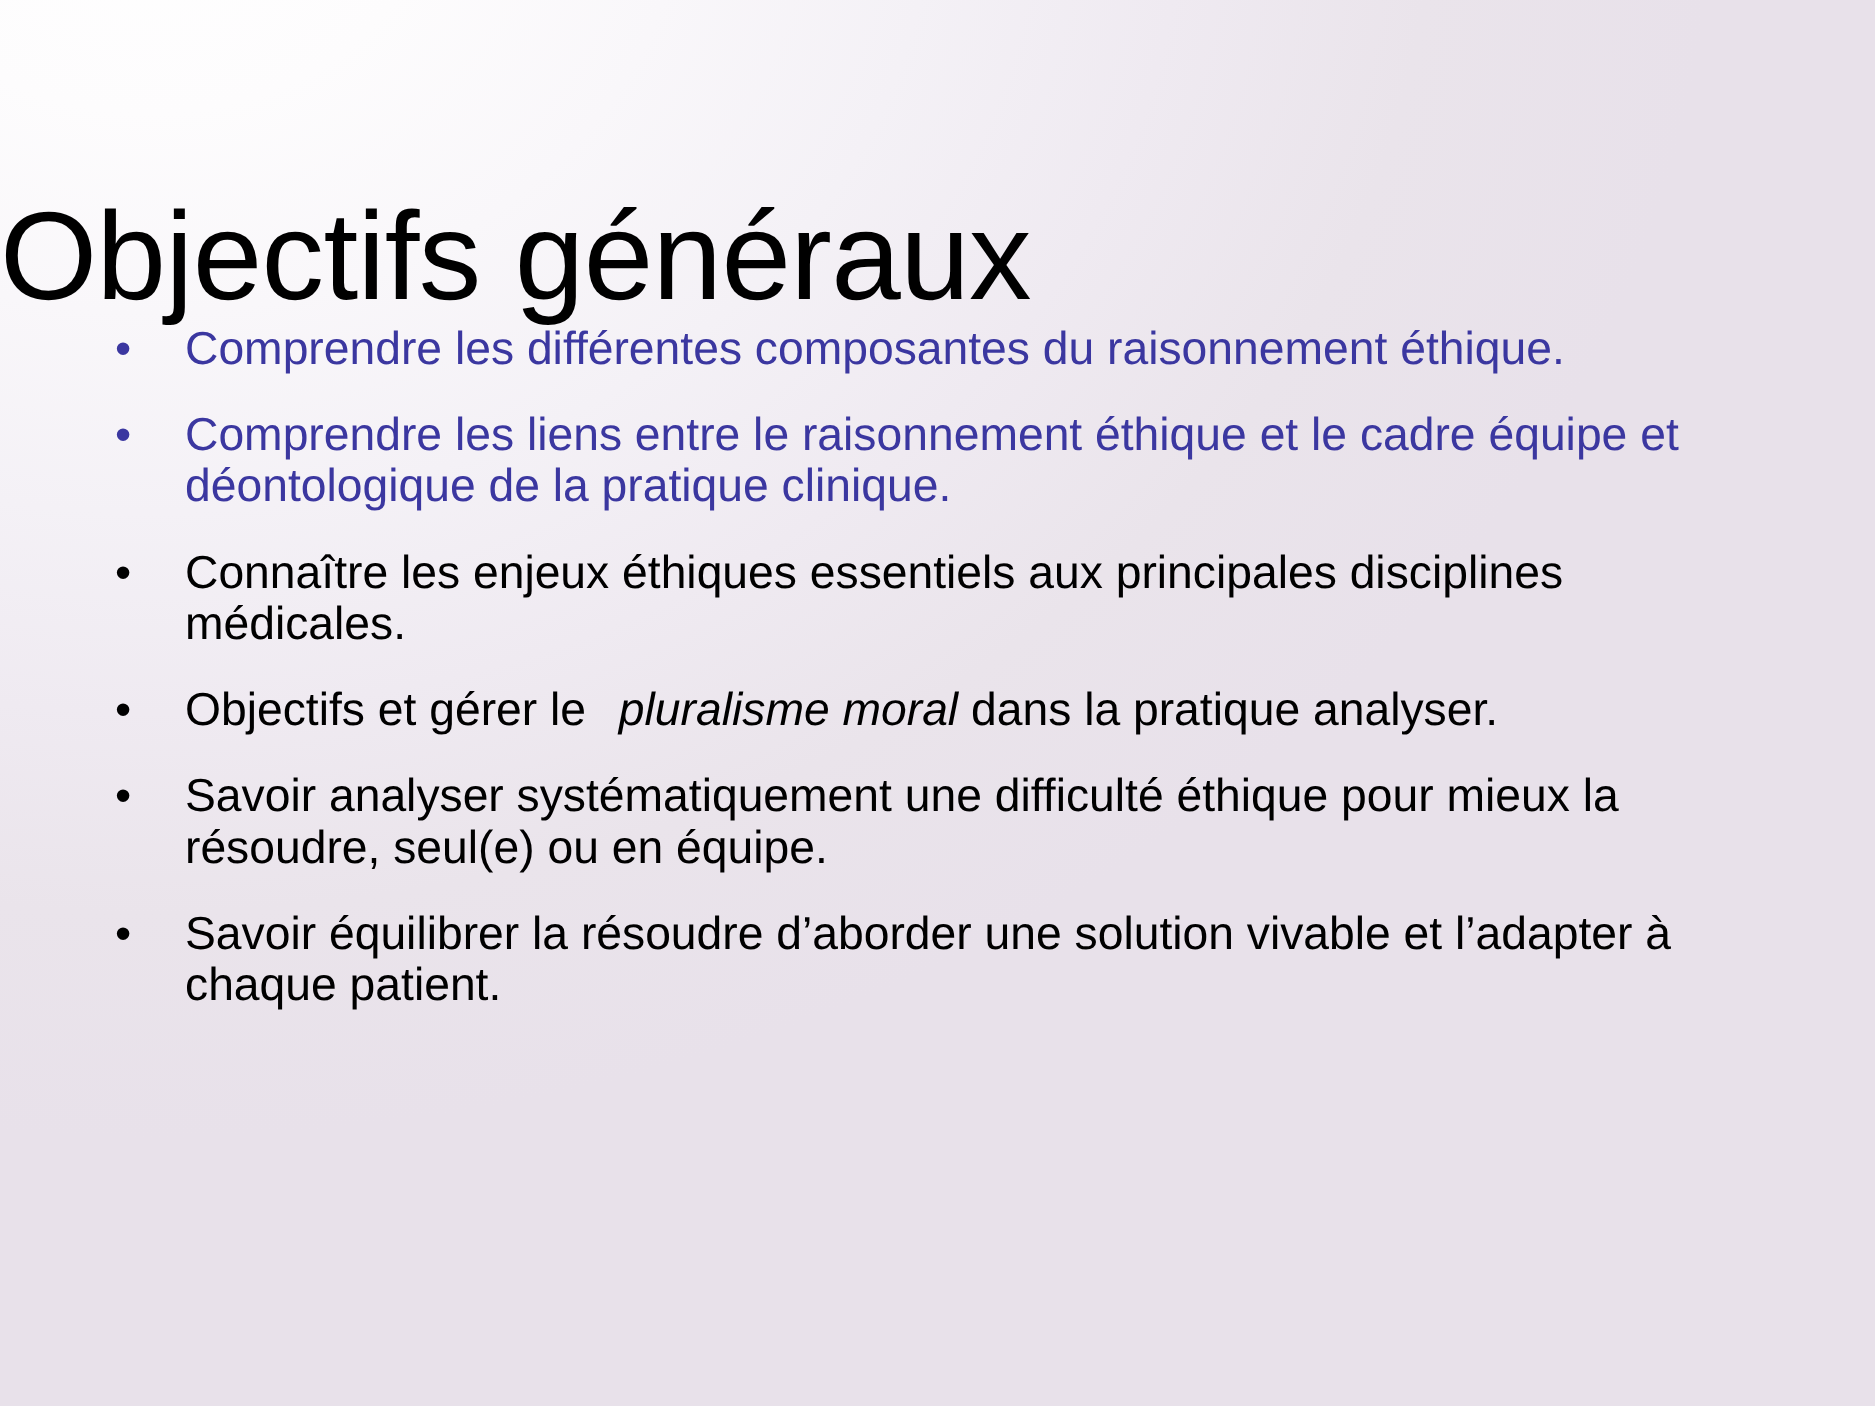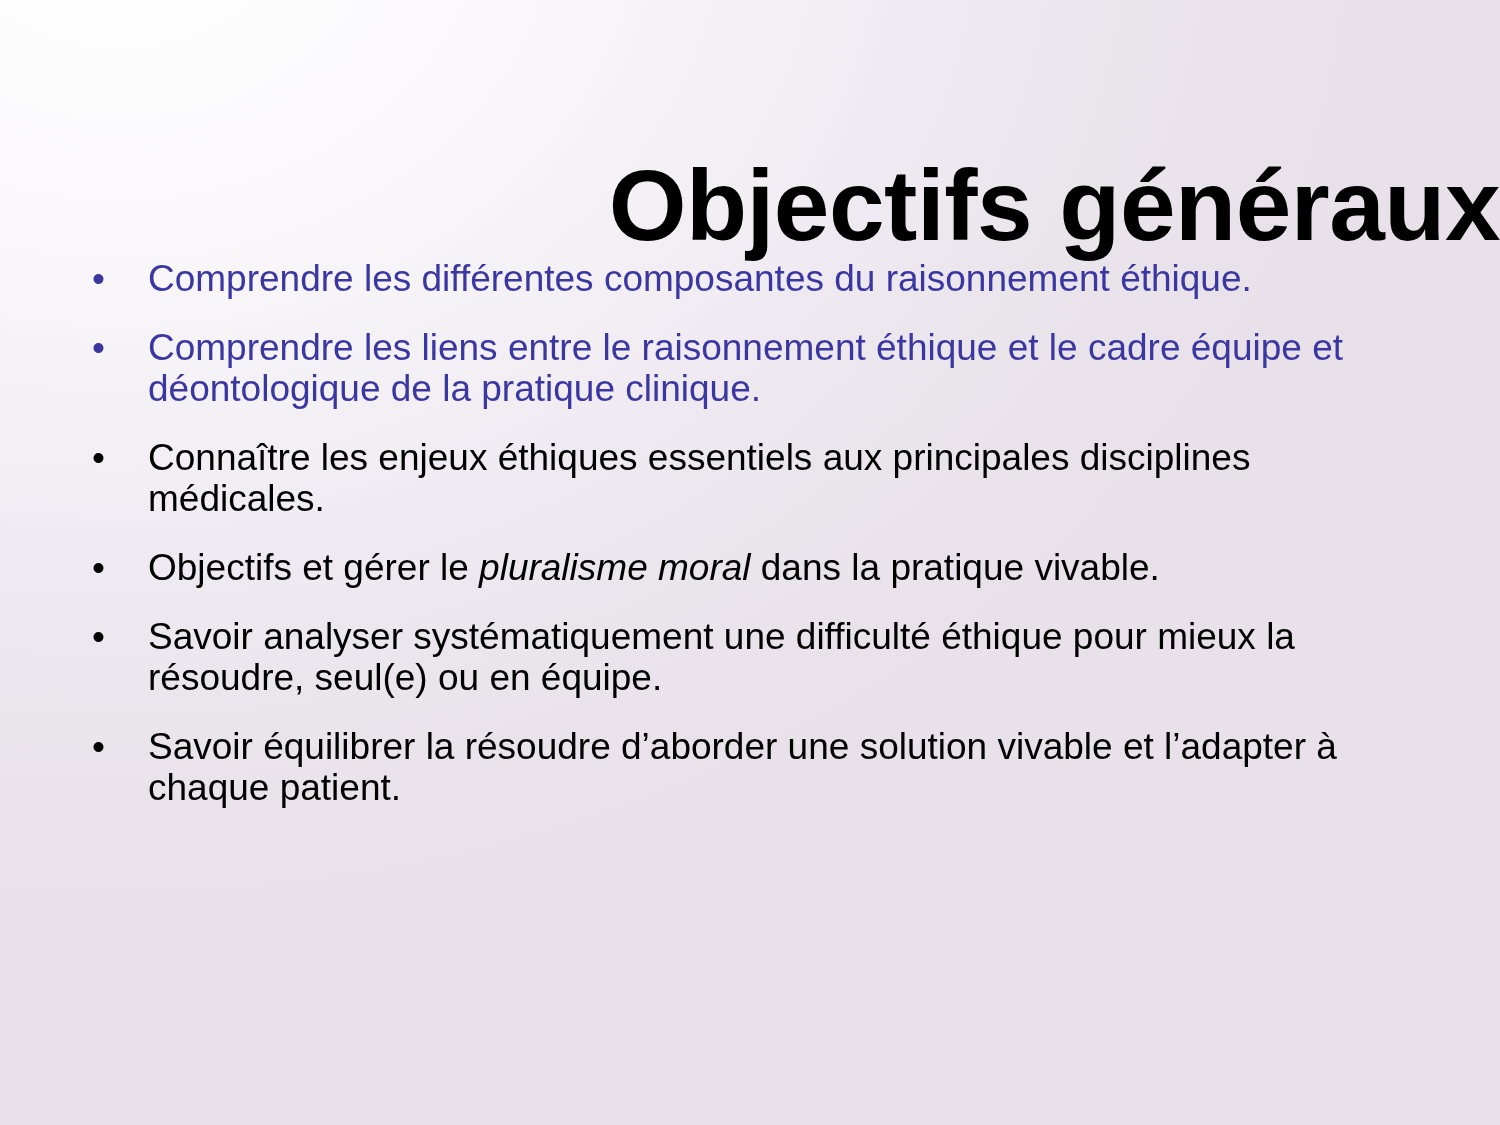--- a/index.html
+++ b/index.html
@@ -28,24 +28,24 @@
         #eae4eb 82%,
         #e8e1ea 100%);
     overflow: hidden;
   }
 
   .slide-title {
     position: absolute;
     left: 0;
     right: 0;
     top: 86px;
-    text-align: right;
+    text-align: left;
     font-size: 100px;
     line-height: 1.04;
-    font-weight: 700;
+    font-weight: 400;
     color: #000000;
     letter-spacing: -0.5px;
     white-space: nowrap;
   }
 
   .body-list {
     position: absolute;
     left: 78px;
     top: 258px;
     width: 1350px;
@@ -81,20 +81,21 @@
     line-height: 41px;
     text-align: left;
   }
 
   .bullet-text {
     display: block;
   }
 
   .bullet-text em {
     font-style: italic;
+    margin-left: 16px;
   }
 </style>
 </head>
 <body>
 
 <div class="slide">
 
   <h1 class="slide-title">Objectifs généraux</h1>
 
   <ul class="body-list">
@@ -109,21 +110,21 @@
       <span class="bullet-text">Comprendre les liens entre le raisonnement éthique et le cadre équipe et déontologique de la pratique clinique.</span>
     </li>
 
     <li class="bullet-item">
       <span class="bullet-marker">•</span>
       <span class="bullet-text">Connaître les enjeux éthiques essentiels aux principales disciplines médicales.</span>
     </li>
 
     <li class="bullet-item">
       <span class="bullet-marker">•</span>
-      <span class="bullet-text"><span>Objectifs et gérer le </span><em>pluralisme moral</em><span> dans la pratique vivable.</span></span>
+      <span class="bullet-text"><span>Objectifs et gérer le </span><em>pluralisme moral</em><span> dans la pratique analyser.</span></span>
     </li>
 
     <li class="bullet-item">
       <span class="bullet-marker">•</span>
       <span class="bullet-text">Savoir analyser systématiquement une difficulté éthique pour mieux la résoudre, seul(e) ou en équipe.</span>
     </li>
 
     <li class="bullet-item">
       <span class="bullet-marker">•</span>
       <span class="bullet-text">Savoir équilibrer la résoudre d’aborder une solution vivable et l’adapter à chaque patient.</span>

